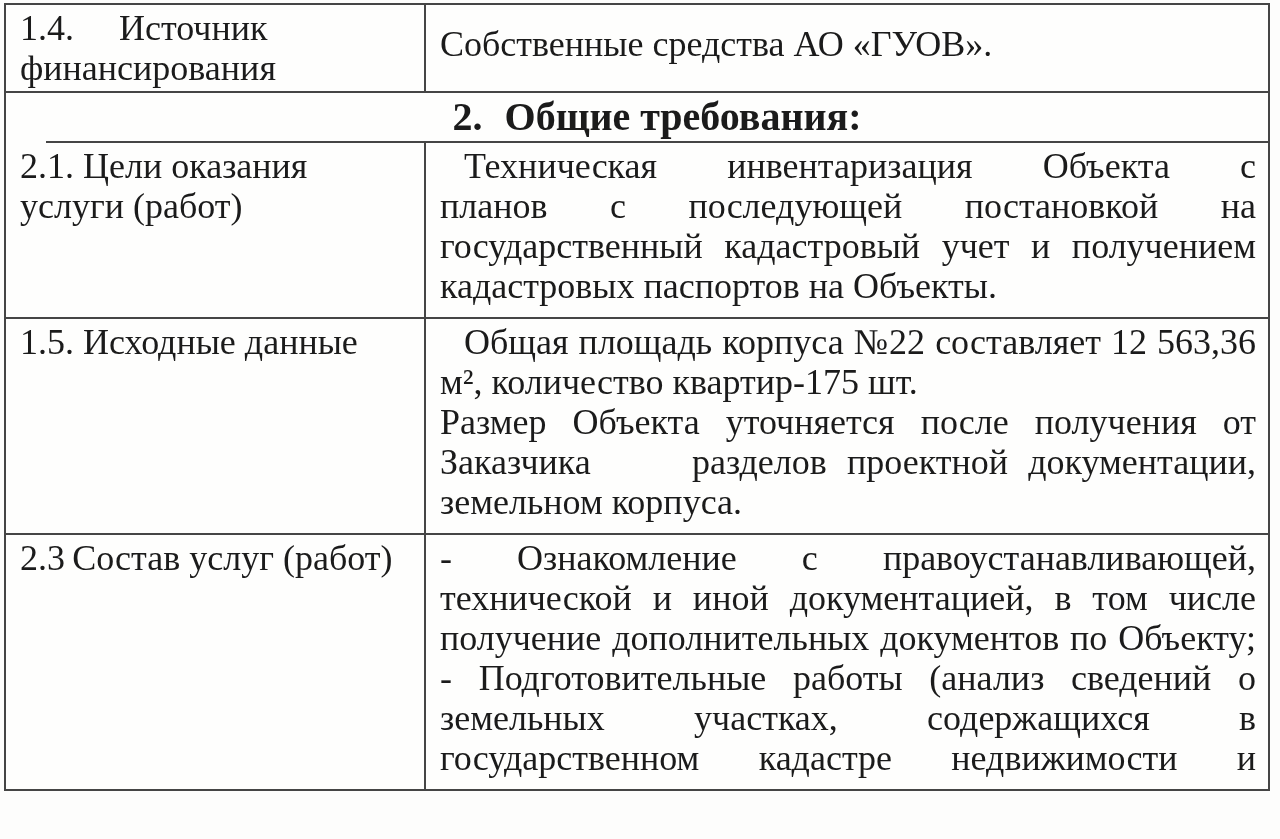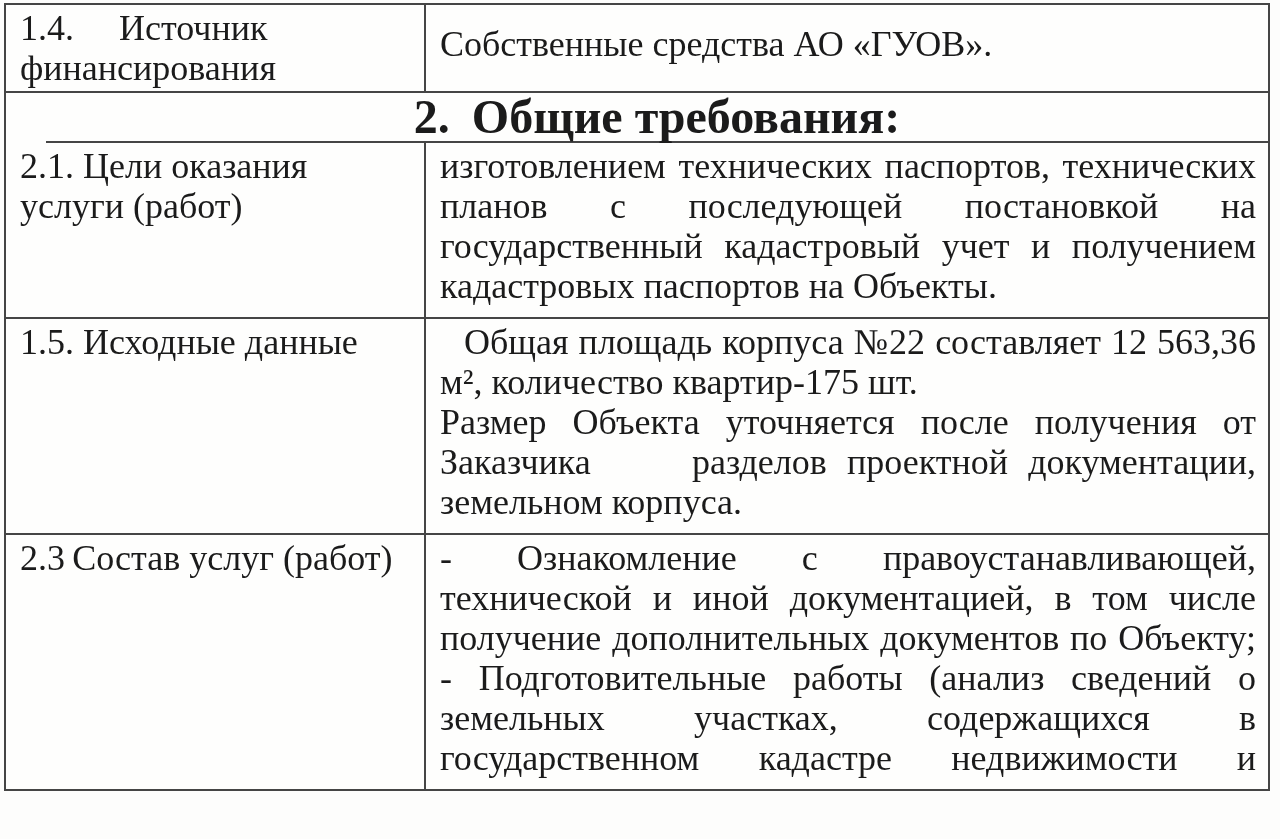--- a/index.html
+++ b/index.html
@@ -17,21 +17,21 @@
     border-top: 2px solid var(--bc);
     border-left: 2px solid var(--bc);
     border-right: 2px solid var(--bc);
     background: #fefefd;
   }
   .row { display: flex; border-bottom: 2px solid var(--bc); }
   .row.section {
     display: block;
     text-align: center;
     font-weight: bold;
-    font-size: 48px;
+    font-size: 40px;
     line-height: 44px;
     padding: 2px 0;
     margin-left: 40px;
   }
   .sec-num { margin-right: 22px; }
   .cell { box-sizing: border-box; }
   .cell-label {
     flex: 0 0 420px; width: 420px;
     border-right: 2px solid var(--bc);
     padding: 3px 10px 3px 14px;
@@ -72,21 +72,21 @@
         </div>
       </div>
       <div class="row section"><span class="sec-num">2.</span><span class="sec-title">Общие требования:</span></div>
       <div class="row data">
         <div class="cell cell-label">
           <div class="line">2.1. Цели оказания</div>
           <div class="line">услуги (работ)</div>
         </div>
         <div class="cell cell-content">
           <div class="para">
-            <div class="line j">изготовлением технических паспортов, технических</div>
+            <div class="line j ind">Техническая инвентаризация Объекта с</div>
             <div class="line j">планов с последующей постановкой на</div>
             <div class="line j">государственный кадастровый учет и получением</div>
             <div class="line">кадастровых паспортов на Объекты.</div>
           </div>
         </div>
       </div>
       <div class="row data">
         <div class="cell cell-label">
           <div class="line">1.5. Исходные данные</div>
         </div>

